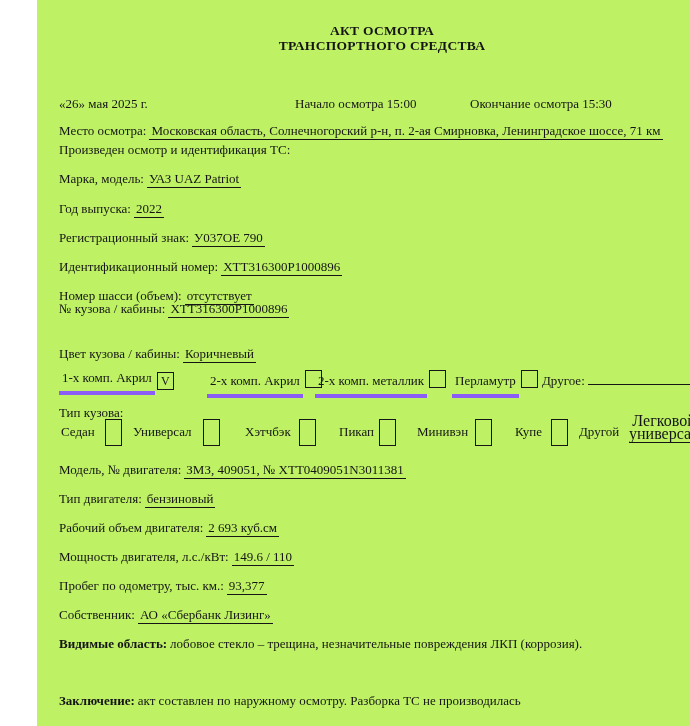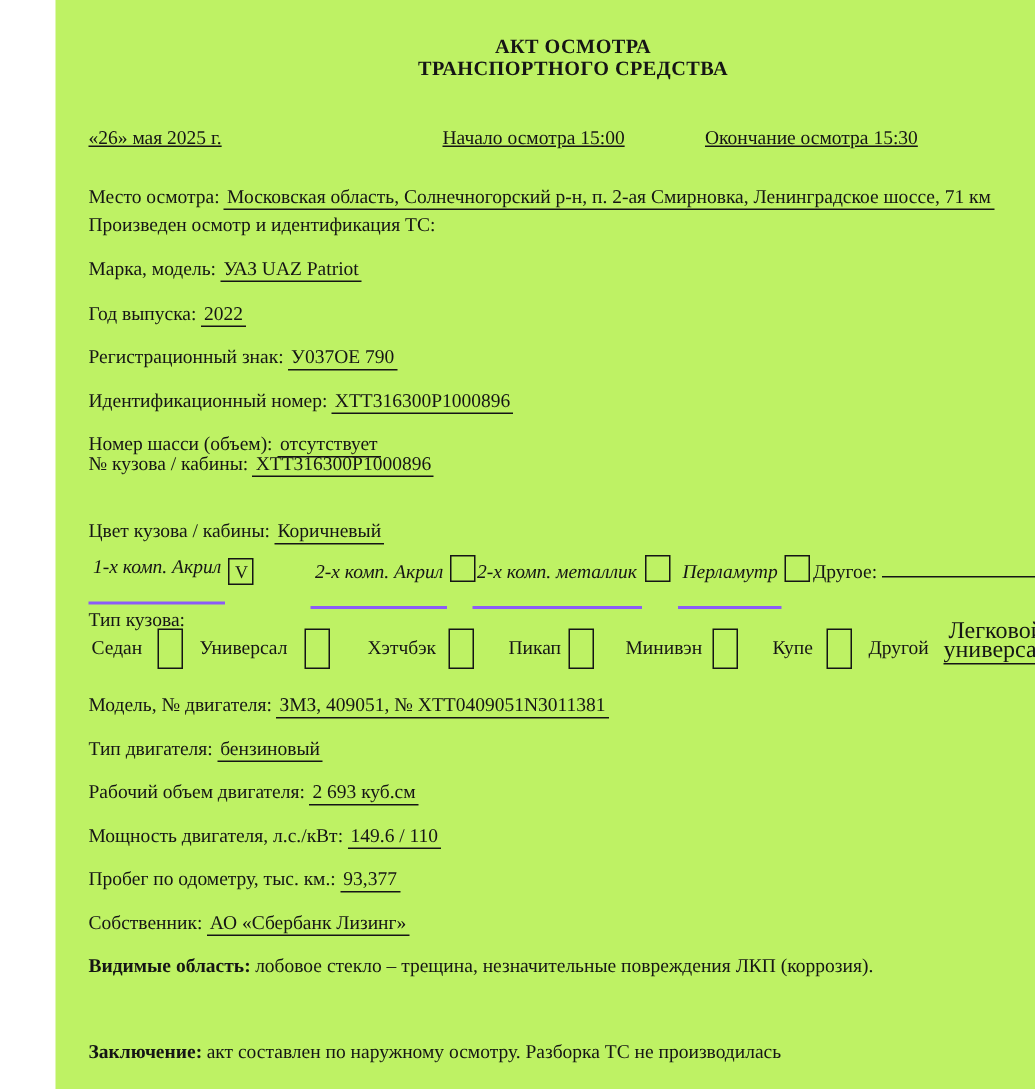--- a/index.html
+++ b/index.html
@@ -16,24 +16,24 @@
   .abs{position:absolute;left:22px;right:20px;white-space:nowrap;}
   .title{
     position:absolute;top:23px;left:0;right:0;
     text-align:center;font-weight:bold;font-size:13.5px;line-height:15px;
     letter-spacing:.3px;
   }
   .lbl{white-space:pre;}
   .val{border-bottom:1px solid #151515;padding:0 2px 1px 2px;margin-left:3px;white-space:pre;}
   .b{font-weight:bold;}
   .plain{margin-left:3px;white-space:pre;}
-  .date-seg{position:absolute;top:0;white-space:nowrap;text-decoration:underline;}
+  .date-seg{position:absolute;top:12px;white-space:nowrap;}
   
   .pgroup{position:absolute;top:0;white-space:nowrap;}
-  .plab{border-bottom:2px solid #8b5cf6;padding:0 3px 16px 3px;font-style:italic;}
+  .plab{border-bottom:4px solid #8b5cf6;padding:0 3px 6px 3px;}
   .cbox{
     display:inline-block;width:15px;height:16px;
     border:1px solid #151515;margin-left:2px;vertical-align:-3px;
     text-align:center;font-size:12px;line-height:16px;
   }
   .blank-line{display:inline-block;width:116px;border-bottom:1px solid #151515;height:14px;vertical-align:baseline;}
   
   .btlab{position:absolute;top:0;line-height:26px;white-space:nowrap;text-align:right;}
   .btbox{position:absolute;top:0;width:15px;height:25px;border:1px solid #151515;}
   .btother{

